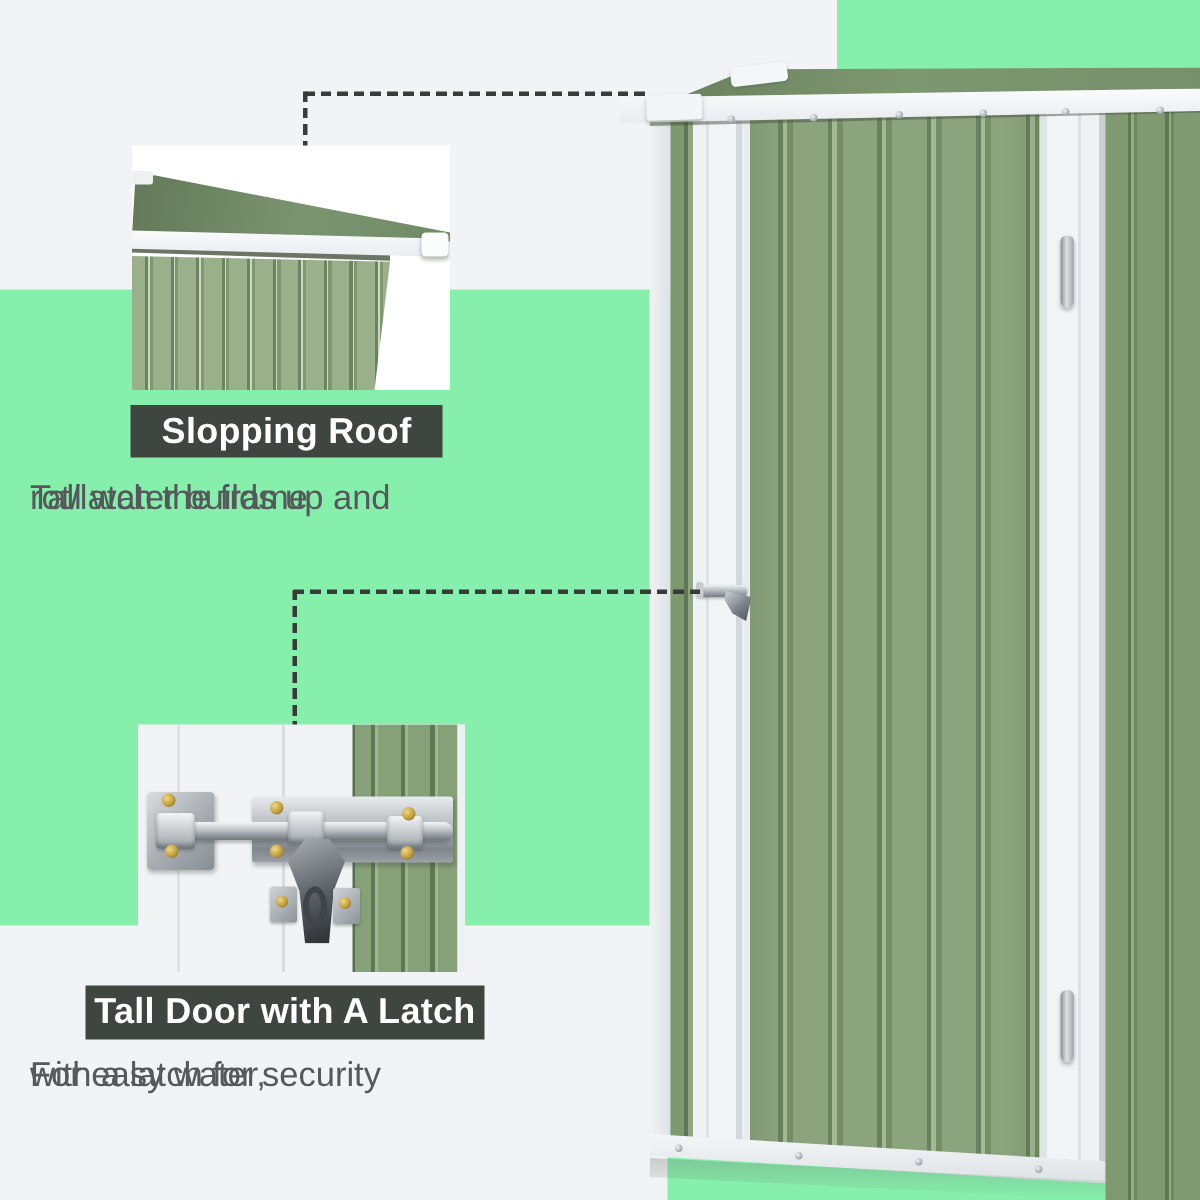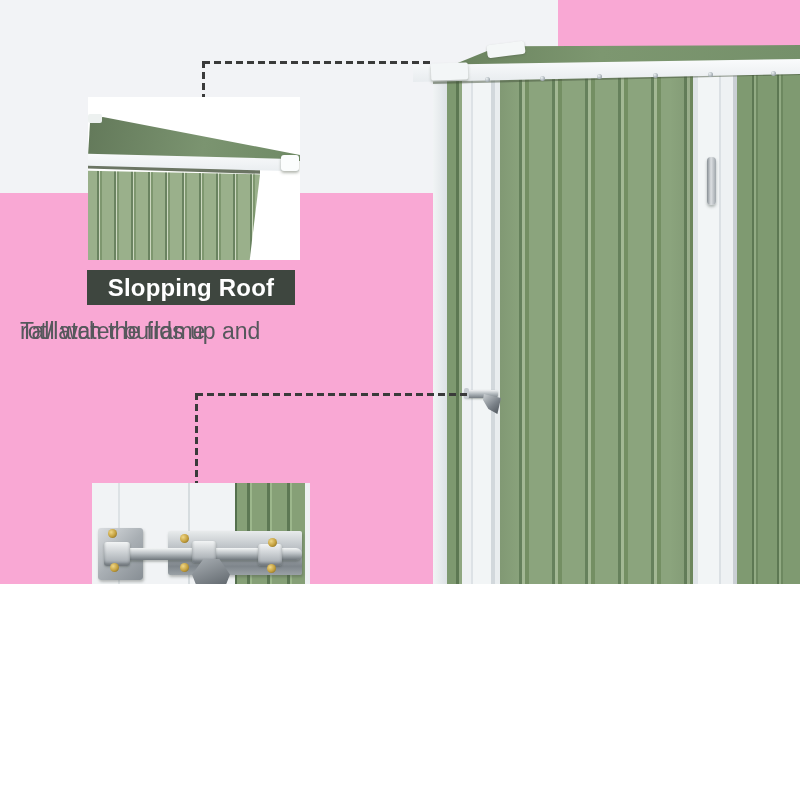--- a/index.html
+++ b/index.html
@@ -1,16 +1,16 @@
 <!DOCTYPE html>
 <html><head>
 <meta charset="utf-8">
 <style>
   html,body{margin:0;padding:0;background:#ffffff;}
-  #stage{position:relative;width:800px;height:584px;background:#f9a8d4;overflow:hidden;
+  #stage{position:relative;width:800px;height:800px;background:#86efac;overflow:hidden;
          font-family:"Liberation Sans", sans-serif;}
   #stage *{position:absolute;box-sizing:border-box;}
 
   
   .band{background:#f2f3f6;}
   .band-top{left:0;top:0;width:558px;height:193px;}
   .band-bottom{left:0;top:617px;width:445px;height:183px;}
 
   
   .dash-h{height:3px;background:repeating-linear-gradient(90deg,#3a3a3a 0 7px,transparent 7px 11px);}
@@ -197,18 +197,21 @@
     <div class="screw-brass" style="left:16px;top:46px;width:9px;height:9px;"></div>
     <div class="screw-brass" style="left:18px;top:80px;width:9px;height:9px;"></div>
     <div class="screw-brass" style="left:88px;top:51px;width:9px;height:9px;"></div>
     <div class="screw-brass" style="left:176px;top:55px;width:9px;height:9px;"></div>
     <div class="screw-brass" style="left:88px;top:80px;width:9px;height:9px;"></div>
     <div class="screw-brass" style="left:175px;top:81px;width:9px;height:9px;"></div>
     <div class="screw-brass" style="left:92px;top:114px;width:8px;height:8px;"></div>
     <div class="screw-brass" style="left:134px;top:115px;width:8px;height:8px;"></div>
   </div>
 
+  <div class="feature-label" style="left:57px;top:657px;width:266px;height:36px;">
+    <span>Tall Door with A Latch</span>
+  </div>
   <div class="feature-desc" style="left:20px;top:701px;width:340px;">
     <div>For easy water,</div>
     <div>with a latch for security</div>
   </div>
 
 </div>
 
 </body></html>

